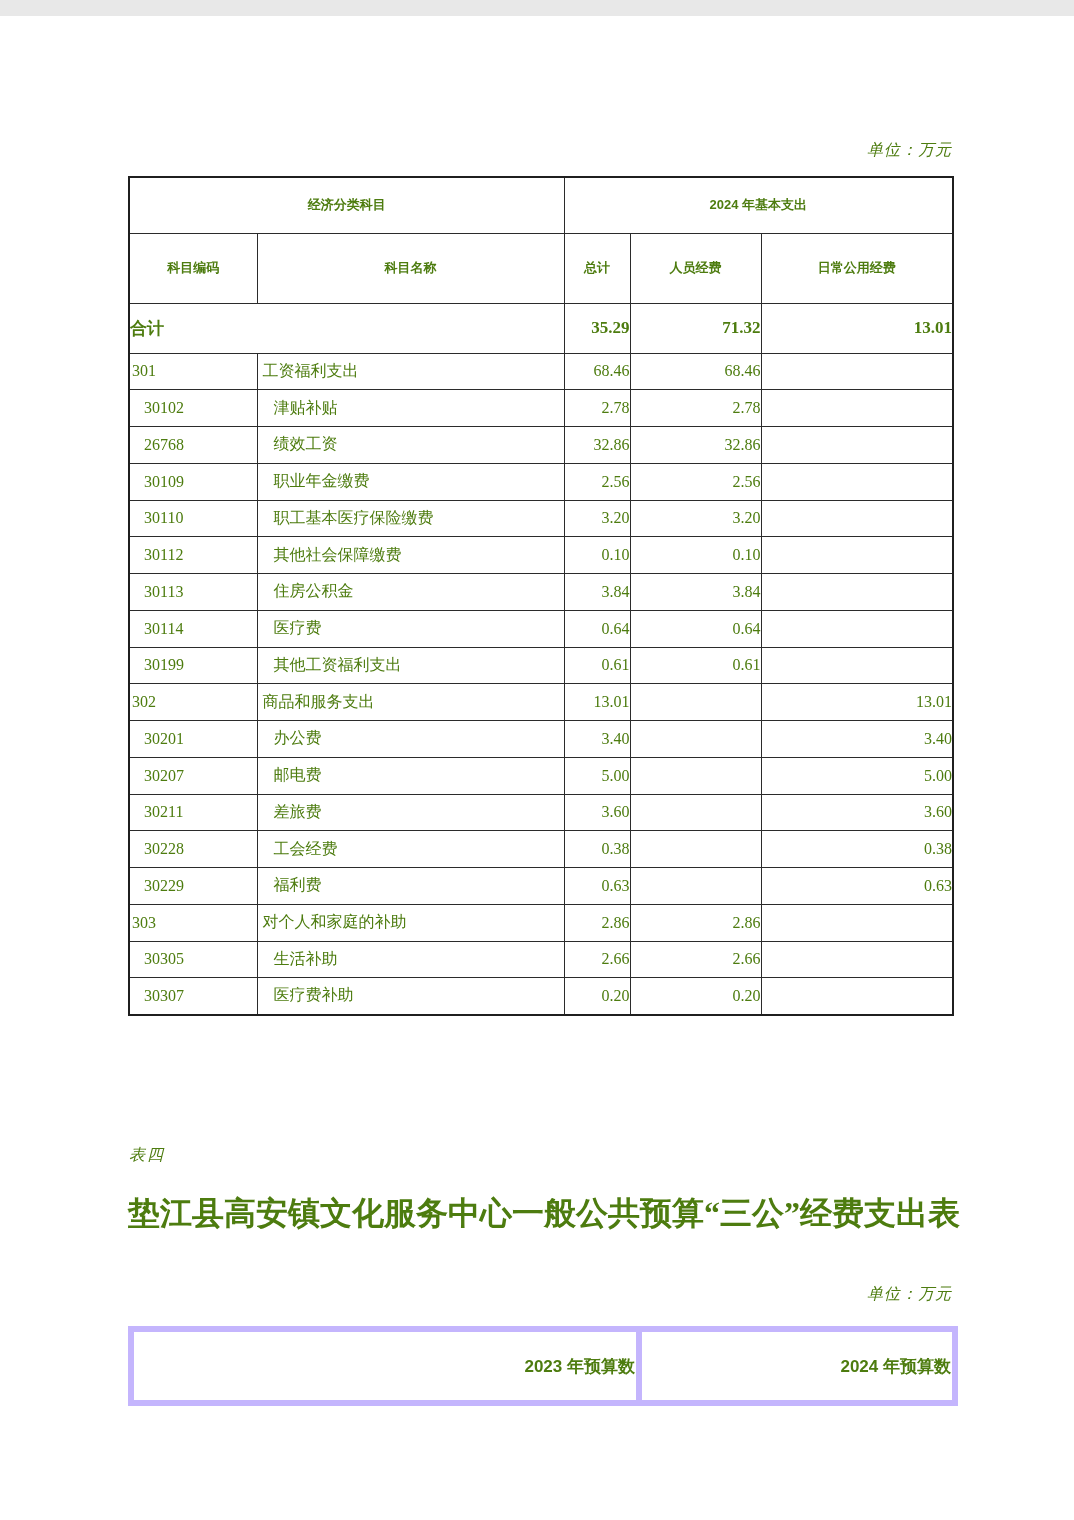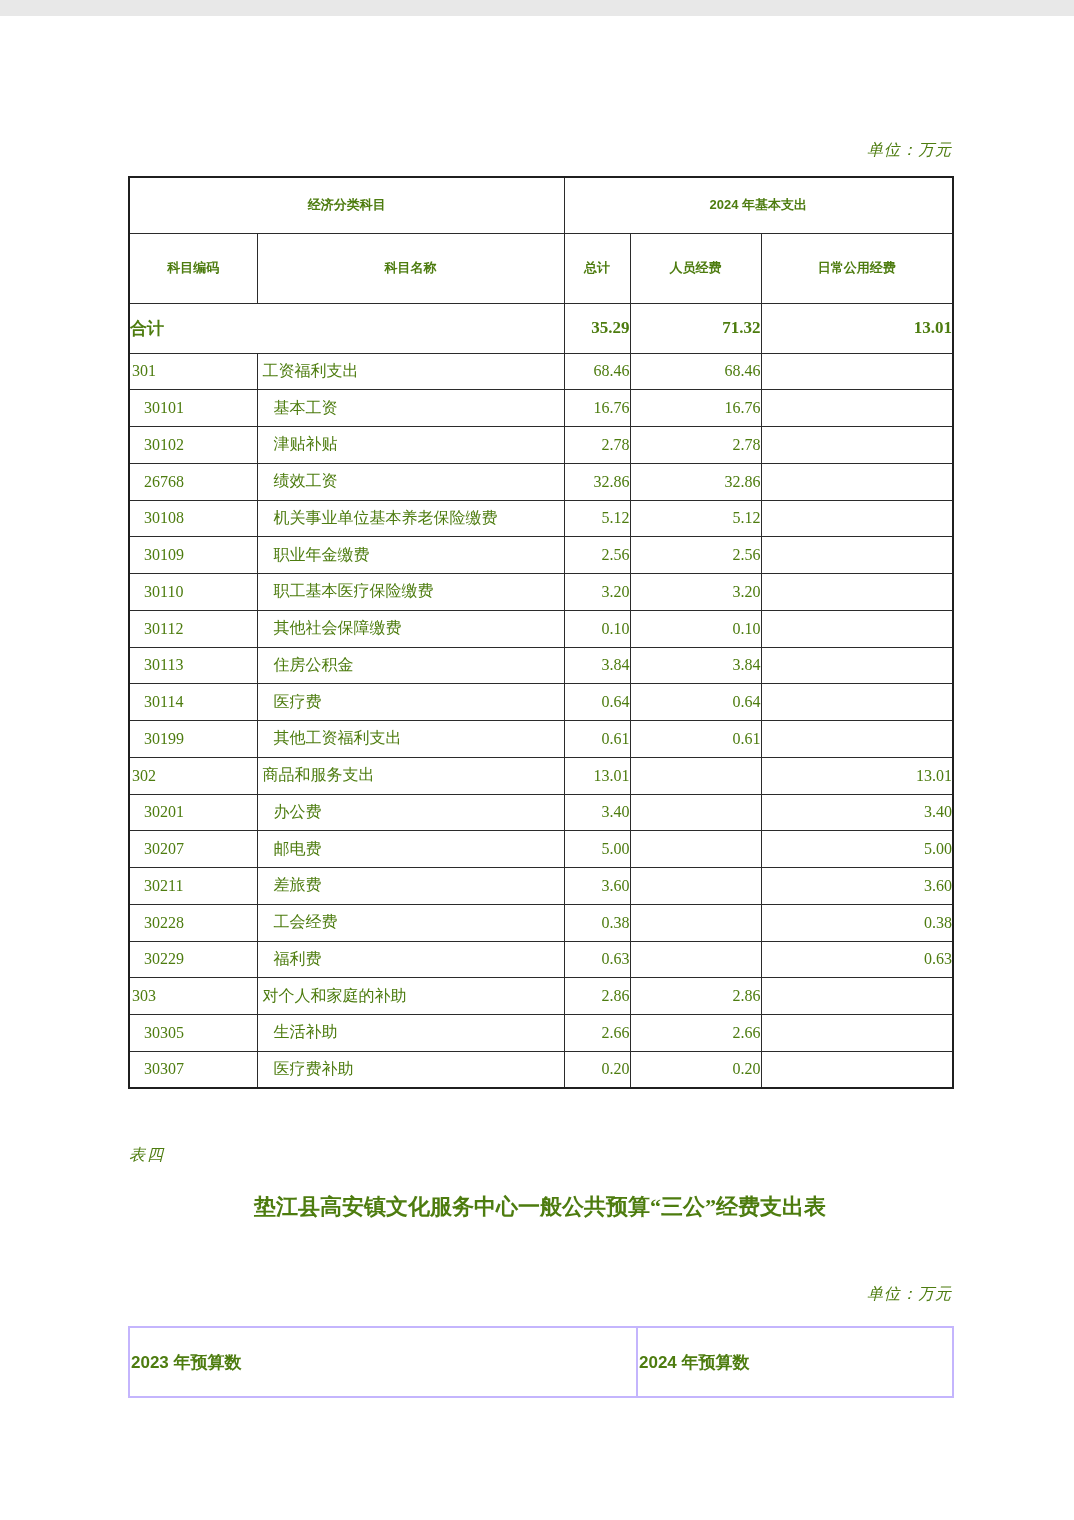--- a/index.html
+++ b/index.html
@@ -76,41 +76,41 @@
     font-style:italic;
     font-family:"Liberation Serif",serif;
     letter-spacing:2px;
   }
   .sangong-title{
     position:absolute;
     left:128px;top:1176px;
     width:824px;
     margin:0;
     text-align:center;
-    font-size:22px;
+    font-size:32px;
     font-weight:bold;
     font-family:"Liberation Serif",serif;
     letter-spacing:0px;
     white-space:nowrap;
   }
   table.bottom-table{
     position:absolute;
     left:128px;top:1310px;
     width:824px;
     border-collapse:collapse;
     table-layout:fixed;
     border:2px solid #1f1f1f;
   }
   table.bottom-table th{
-    border:2px solid #c4b5fd;
+    border:6px solid #c4b5fd;
     height:66px;
     font-family:"Liberation Sans","DejaVu Sans",sans-serif;
     font-weight:bold;
     font-size:17px;
-    text-align:left;
+    text-align:right;
     vertical-align:middle;
   }
 </style>
 </head>
 <body>
 
 <div class="page">
 
   <div class="unit-label unit-top">单位：万元</div>
 
@@ -143,45 +143,31 @@
         <td class="num">13.01</td>
       </tr>
     <tr class="data-row level1">
       <td class="code-cell">301</td>
       <td class="name-cell">工资福利支出</td>
       <td class="num">68.46</td>
       <td class="num">68.46</td>
       <td class="num"></td>
     </tr>
         <tr class="data-row level2">
-      <td class="code-cell">30101</td>
-      <td class="name-cell">基本工资</td>
-      <td class="num">16.76</td>
-      <td class="num">16.76</td>
-      <td class="num"></td>
-    </tr>
-        <tr class="data-row level2">
       <td class="code-cell">30102</td>
       <td class="name-cell">津贴补贴</td>
       <td class="num">2.78</td>
       <td class="num">2.78</td>
       <td class="num"></td>
     </tr>
         <tr class="data-row level2">
       <td class="code-cell">26768</td>
       <td class="name-cell">绩效工资</td>
       <td class="num">32.86</td>
       <td class="num">32.86</td>
-      <td class="num"></td>
-    </tr>
-        <tr class="data-row level2">
-      <td class="code-cell">30108</td>
-      <td class="name-cell">机关事业单位基本养老保险缴费</td>
-      <td class="num">5.12</td>
-      <td class="num">5.12</td>
       <td class="num"></td>
     </tr>
         <tr class="data-row level2">
       <td class="code-cell">30109</td>
       <td class="name-cell">职业年金缴费</td>
       <td class="num">2.56</td>
       <td class="num">2.56</td>
       <td class="num"></td>
     </tr>
         <tr class="data-row level2">

